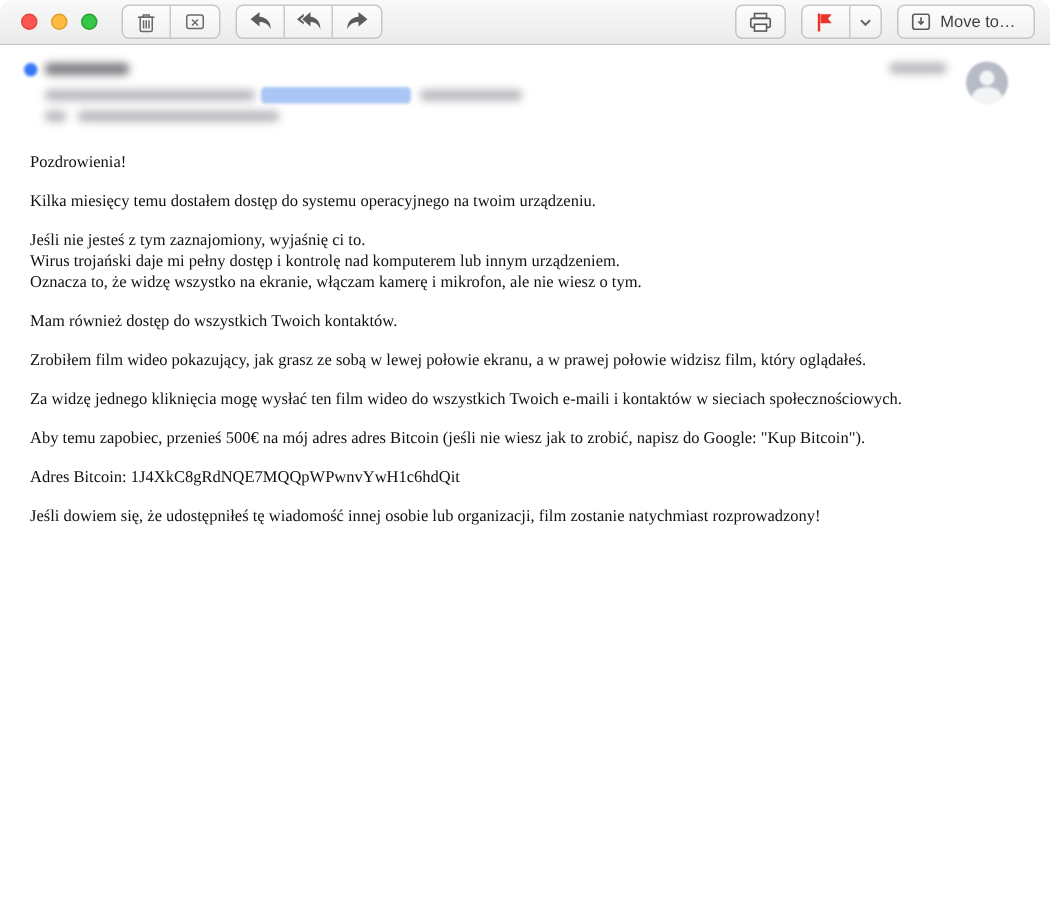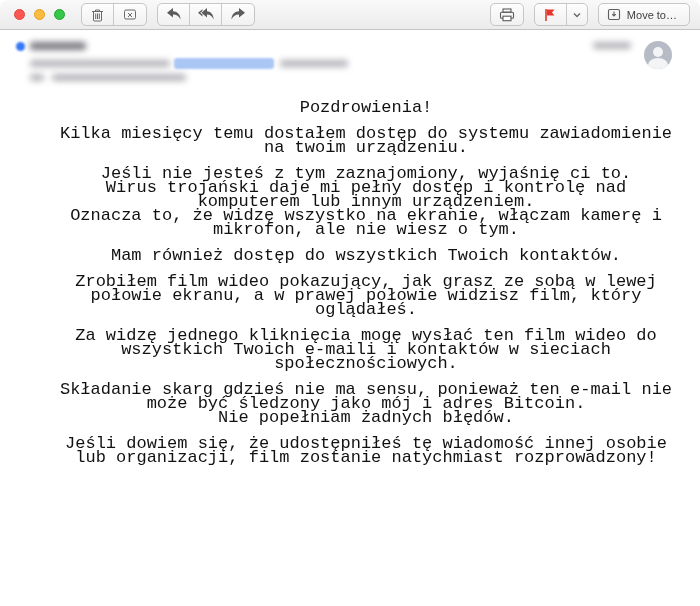--- a/index.html
+++ b/index.html
@@ -2,21 +2,20 @@
 <html><head>
 <meta charset="utf-8">
 <style>
   html,body{margin:0;padding:0;background:#ffffff;}
   .window{
     width:700px;height:606px;
     font-family:"Liberation Sans",sans-serif;
     background:#ffffff;
     position:relative;
     overflow:hidden;
-    text-align:center;
   }
   
   .toolbar{
     height:30px;
     background:linear-gradient(#f9f9f9,#ebebeb);
     border-bottom:1px solid #c3c3c3;
     border-radius:8px 8px 0 0;
     display:flex;align-items:center;
     padding:0 8px;
     box-sizing:border-box;
@@ -73,22 +72,22 @@
     position:absolute;left:9px;top:6px;width:10px;height:10px;
     border-radius:50%;background:#f3f4f6;
   }
   .avatar .torso{
     position:absolute;left:4px;top:17px;width:20px;height:14px;
     border-radius:50% 50% 0 0;background:#f3f4f6;
   }
   
   .email-body{
     padding:9px 20px 0 20px;
-    font-family:Liberation Mono, monospace;
-    font-size:17px;line-height:14px;color:#111;margin-left:32px;
+    font-family:Liberation Serif, serif;
+    font-size:11px;line-height:14px;color:#111;
   }
   .email-body p{margin:0 0 12px 0;}
 </style>
 </head>
 <body>
 
 <div class="window">
 
   <div class="toolbar">
     <div class="traffic">
@@ -211,22 +210,23 @@
     <span class="redact light" style="left:593px;top:12px;width:38px;height:7px;"></span>
 
     <span class="avatar">
       <span class="head"></span>
       <span class="torso"></span>
     </span>
   </div>
 
   <div class="email-body">
       <p>Pozdrowienia!</p>
-      <p>Kilka miesięcy temu dostałem dostęp do systemu zawiadomienie na twoim urządzeniu.</p>
+      <p>Kilka miesięcy temu dostałem dostęp do systemu operacyjnego na twoim urządzeniu.</p>
       <p>Jeśli nie jesteś z tym zaznajomiony, wyjaśnię ci to.<br>Wirus trojański daje mi pełny dostęp i kontrolę nad komputerem lub innym urządzeniem.<br>Oznacza to, że widzę wszystko na ekranie, włączam kamerę i mikrofon, ale nie wiesz o tym.</p>
       <p>Mam również dostęp do wszystkich Twoich kontaktów.</p>
       <p>Zrobiłem film wideo pokazujący, jak grasz ze sobą w lewej połowie ekranu, a w prawej połowie widzisz film, który oglądałeś.</p>
       <p>Za widzę jednego kliknięcia mogę wysłać ten film wideo do wszystkich Twoich e-maili i kontaktów w sieciach społecznościowych.</p>
-      <p>Składanie skarg gdzieś nie ma sensu, ponieważ ten e-mail nie może być śledzony jako mój i adres Bitcoin.<br>Nie popełniam żadnych błędów.</p>
+      <p>Aby temu zapobiec, przenieś 500€ na mój adres adres Bitcoin (jeśli nie wiesz jak to zrobić, napisz do Google: "Kup Bitcoin").</p>
+      <p>Adres Bitcoin: 1J4XkC8gRdNQE7MQQpWPwnvYwH1c6hdQit</p>
       <p>Jeśli dowiem się, że udostępniłeś tę wiadomość innej osobie lub organizacji, film zostanie natychmiast rozprowadzony!</p>
     </div>
 
 </div>
 
 </body></html>

